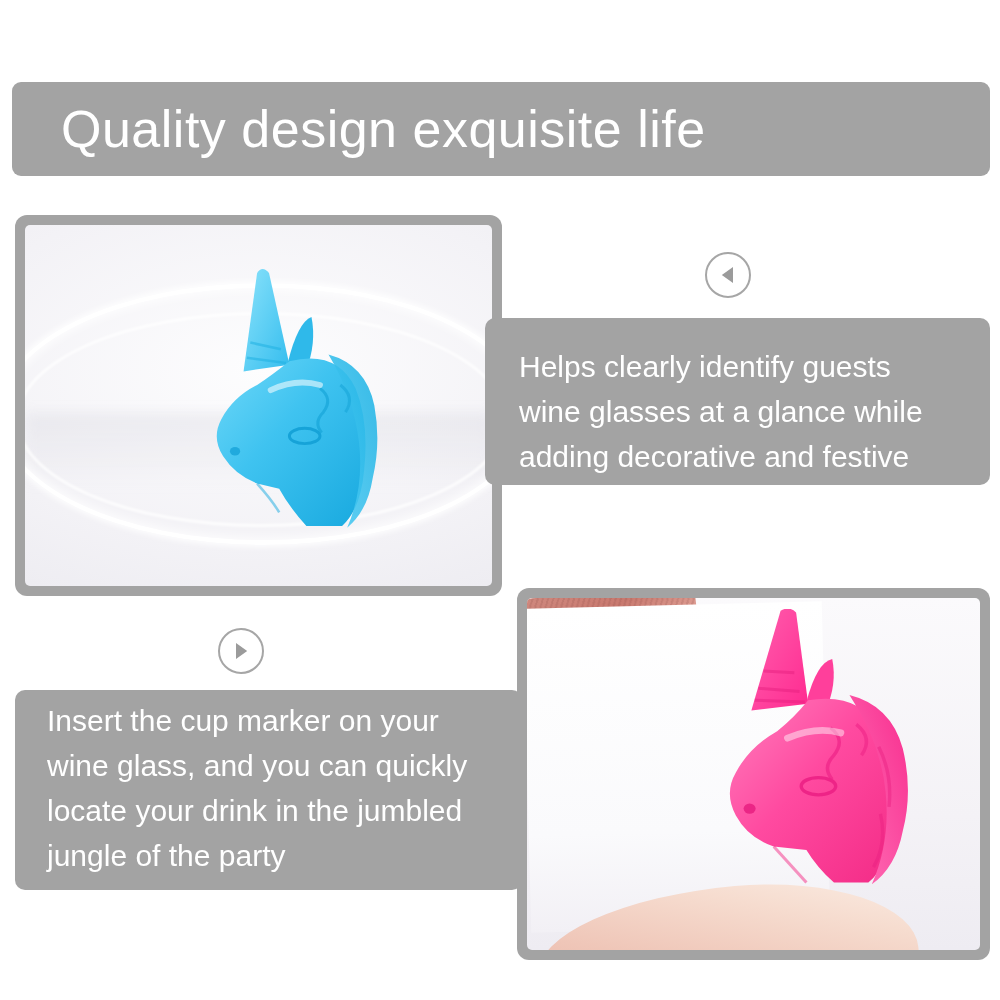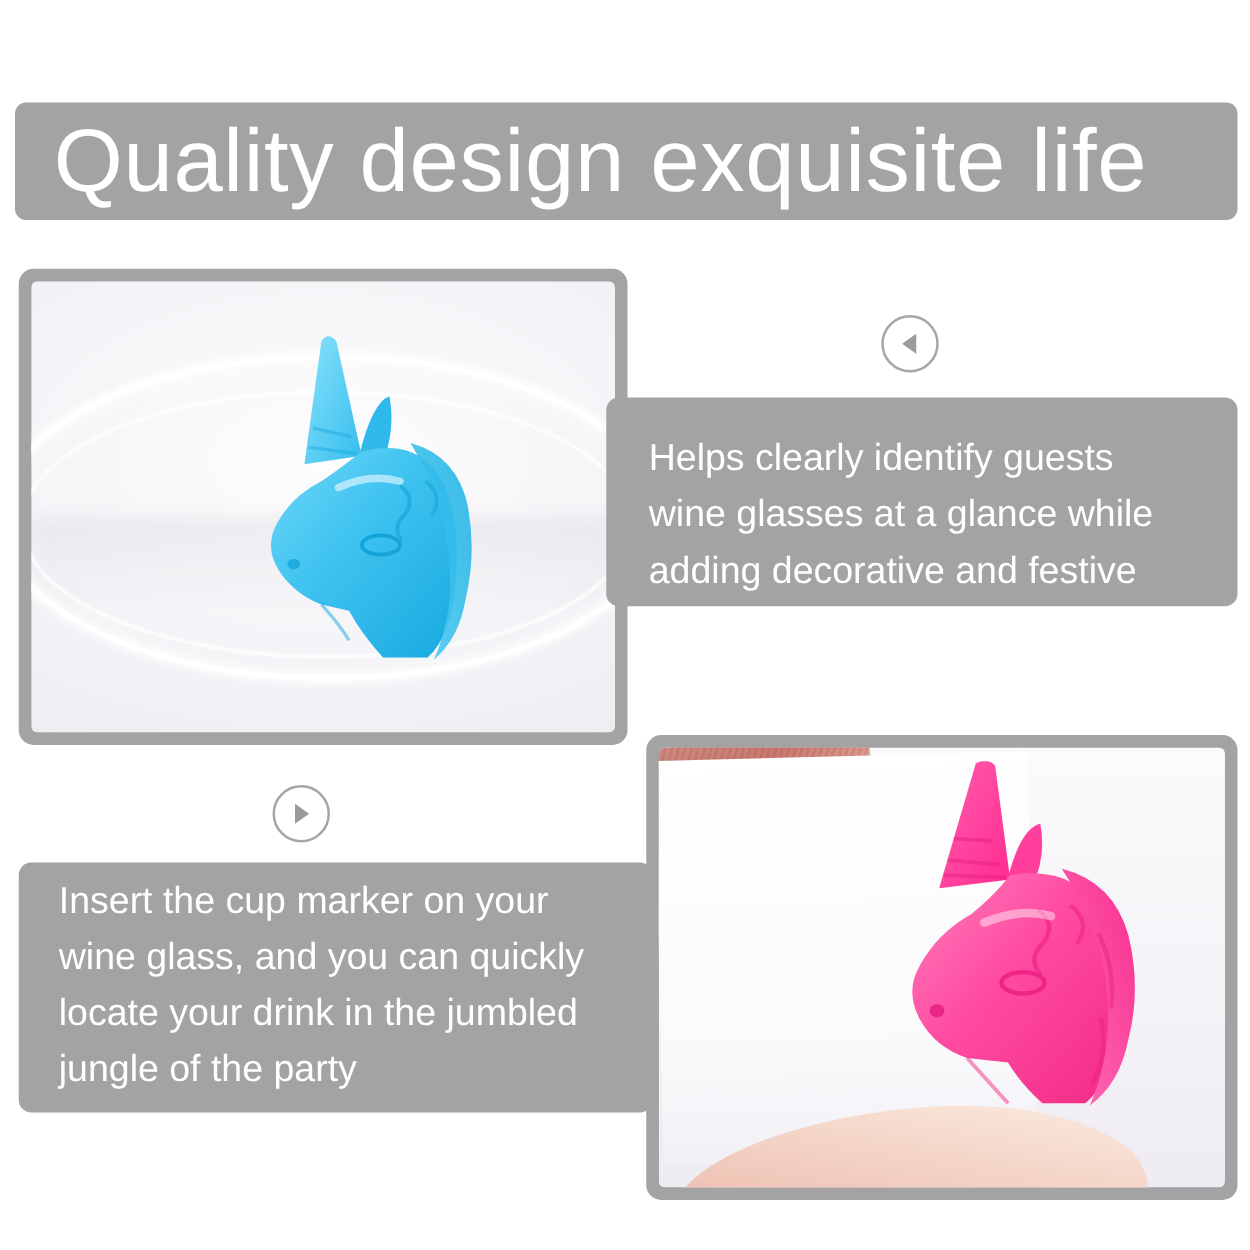--- a/index.html
+++ b/index.html
@@ -13,24 +13,24 @@
   .stage{position:absolute;inset:0;}
 
   
   .banner{
     position:absolute;left:12px;top:82px;width:978px;height:94px;
     background:#a3a3a3;border-radius:9px;
     display:flex;align-items:center;
   }
   .banner-title{
     color:#ffffff;
-    font-size:71px;
+    font-size:52px;
     font-weight:300;
     letter-spacing:0.5px;
-    padding-left:31px;
+    padding-left:49px;
     line-height:1;
     white-space:nowrap;
   }
 
   
   .photo-frame{
     position:absolute;
     background:#a3a3a3;
     border-radius:12px;
     padding:10px;

